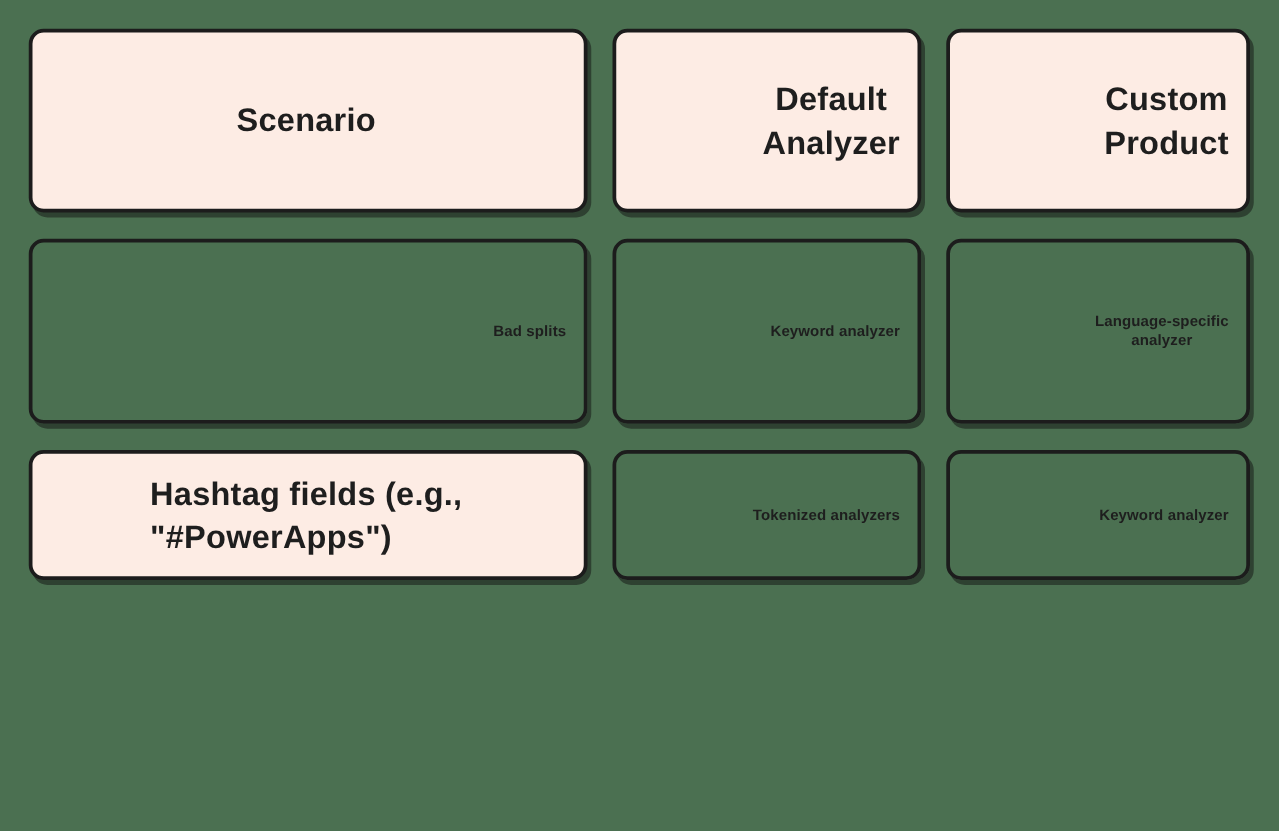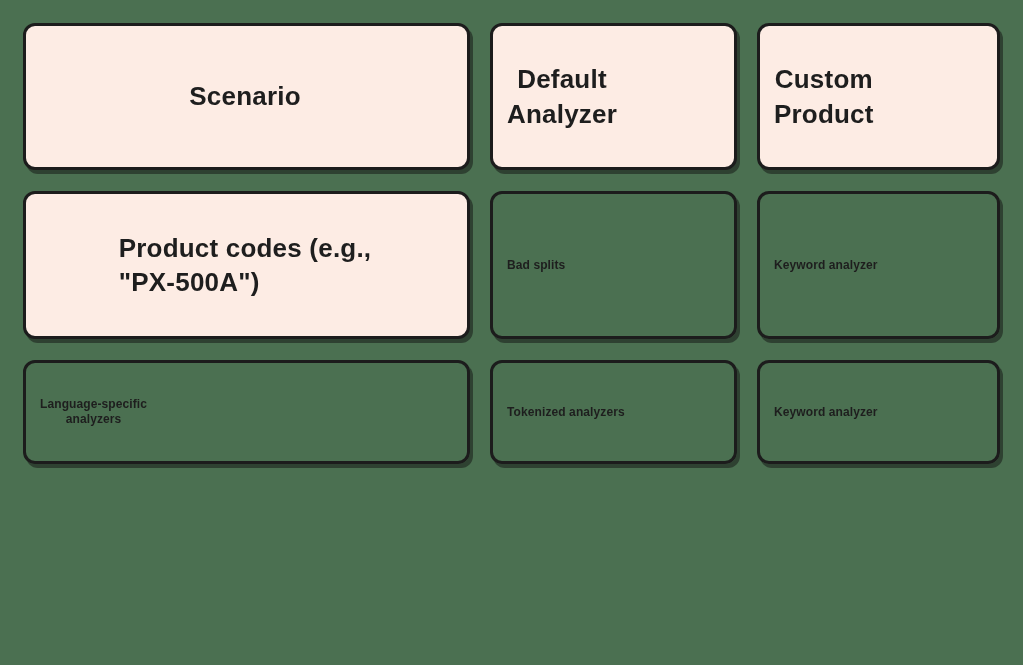--- a/index.html
+++ b/index.html
@@ -36,21 +36,21 @@
   }
   .cell--green {
     background: transparent;
   }
   .cell--left {
     justify-content: center;
     padding: 0 30px 0 27px;
     text-align: left;
   }
   .cell--center {
-    justify-content: flex-start;
+    justify-content: flex-end;
     padding: 0 14px;
     text-align: center;
   }
   .label {
     white-space: pre-line;
   }
   .text-lg {
     font-size: 26px;
     font-weight: 700;
     line-height: 1.32;
@@ -73,36 +73,36 @@
   </div>
   <div class="cell cell--cream cell--center text-lg">
     <span class="label">Default
 Analyzer</span>
   </div>
   <div class="cell cell--cream cell--center text-lg">
     <span class="label">Custom
 Product</span>
   </div>
 
-  <div class="cell cell--cream cell--left text-lg">
-    <span class="label">Product codes (e.g.,
-"PX-500A")</span>
-  </div>
   <div class="cell cell--green cell--center text-sm">
     <span class="label">Bad splits</span>
   </div>
   <div class="cell cell--green cell--center text-sm">
     <span class="label">Keyword analyzer</span>
   </div>
 
   <div class="cell cell--green cell--center text-sm">
     <span class="label">Language-specific
-analyzers</span>
+analyzer</span>
   </div>
 
+  <div class="cell cell--cream cell--left text-lg">
+    <span class="label">Hashtag fields (e.g.,
+"#PowerApps")</span>
+  </div>
   <div class="cell cell--green cell--center text-sm">
     <span class="label">Tokenized analyzers</span>
   </div>
   <div class="cell cell--green cell--center text-sm">
     <span class="label">Keyword analyzer</span>
   </div>
 
 </div>
 
 </body></html>

